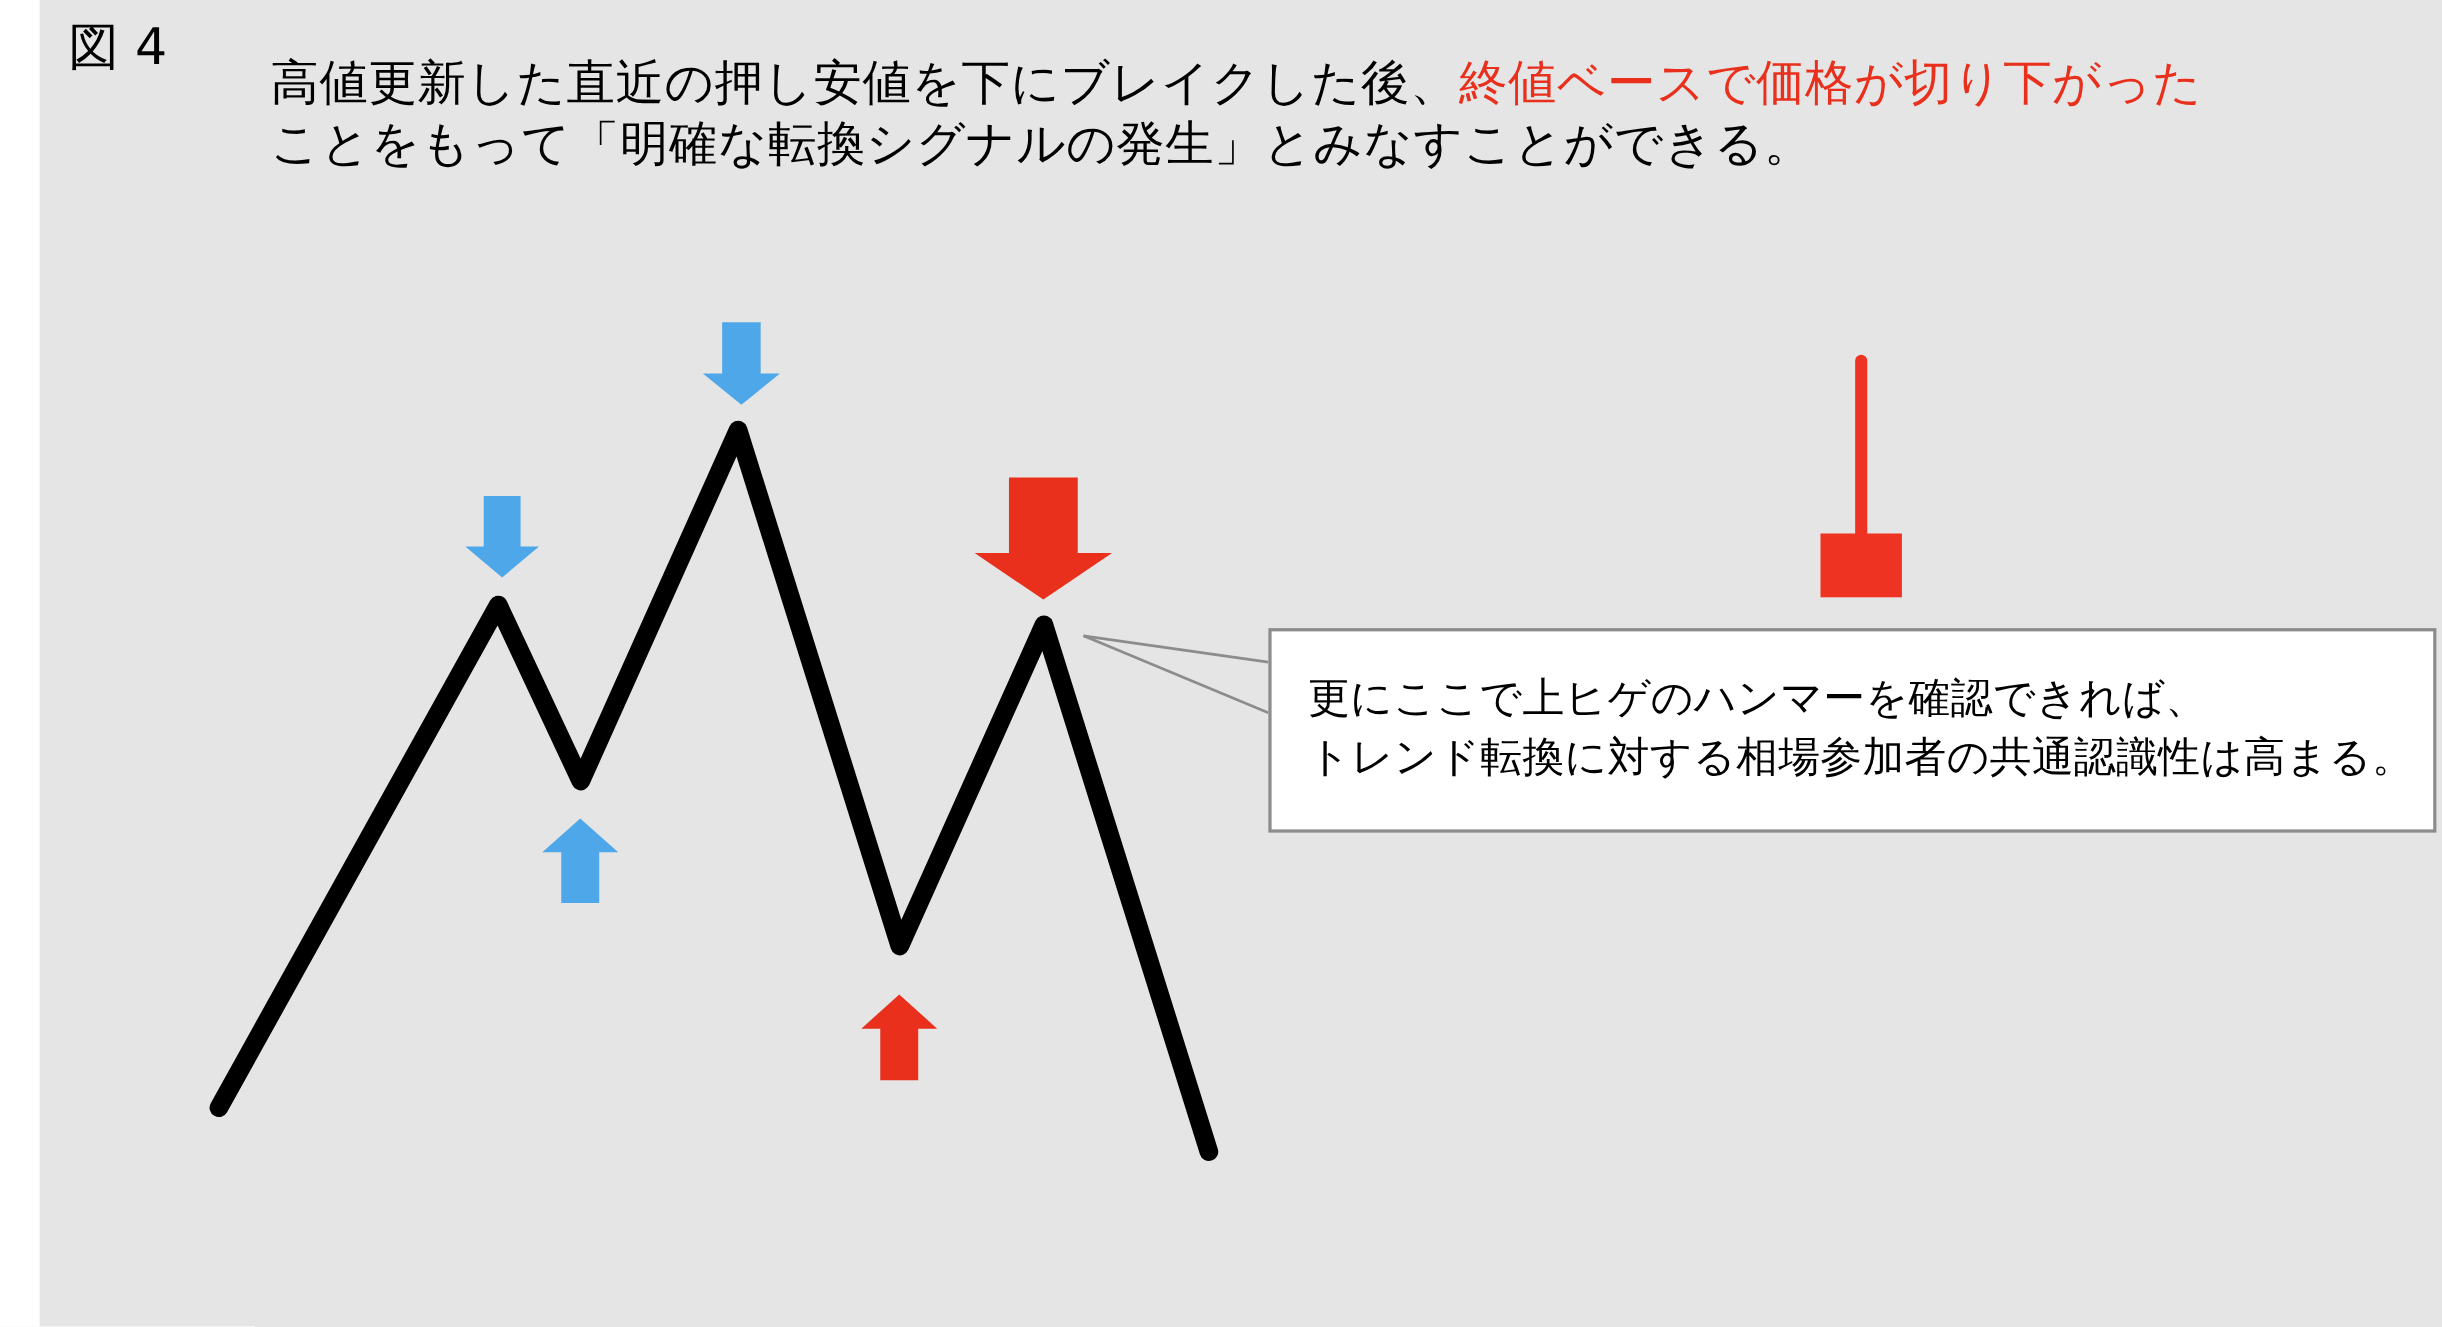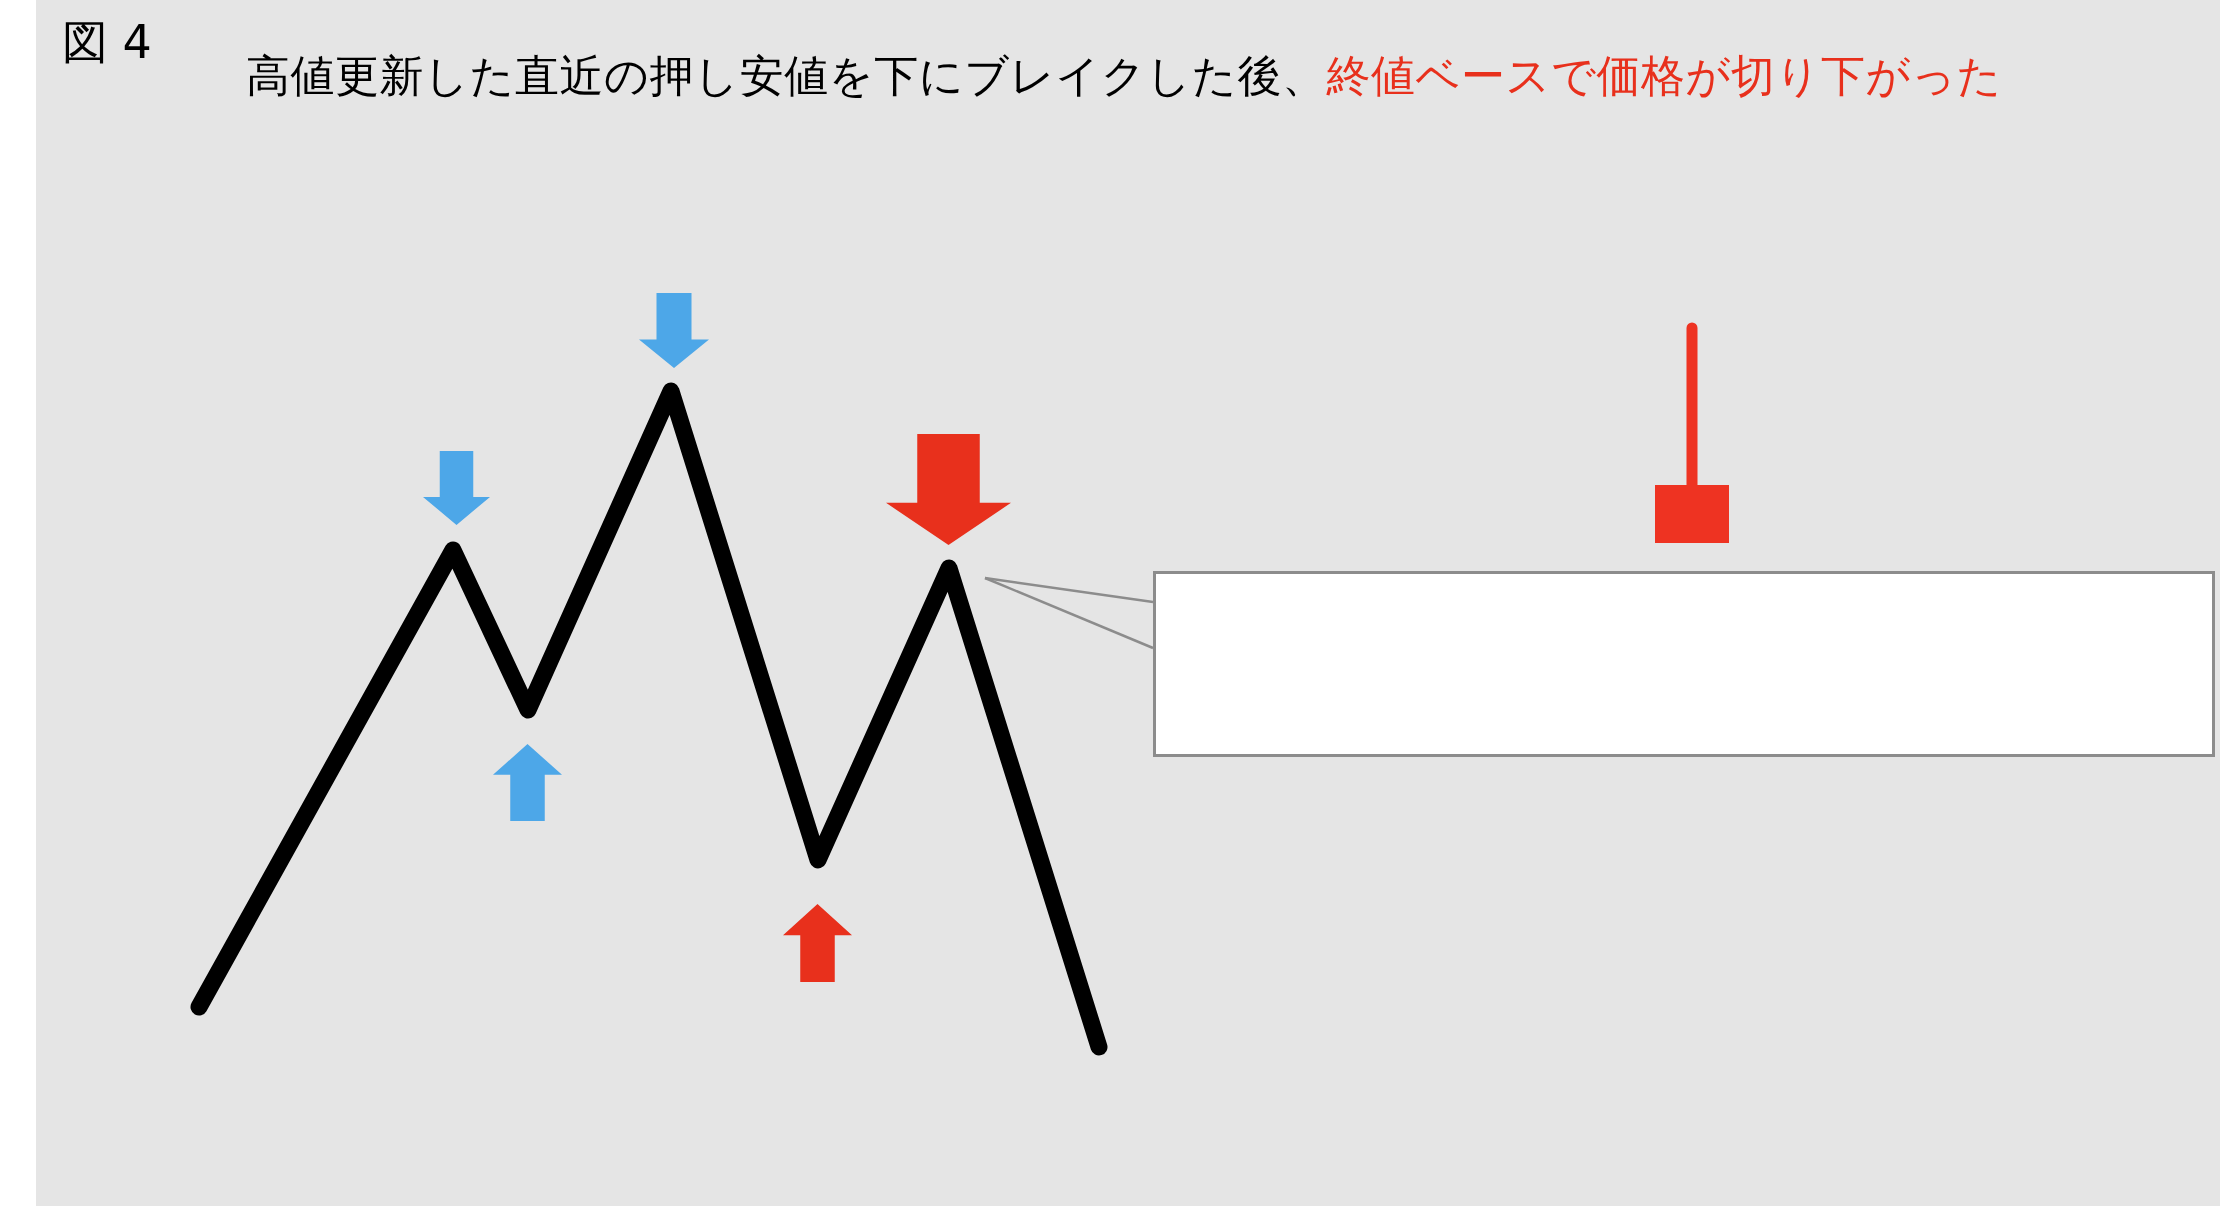--- a/index.html
+++ b/index.html
@@ -89,20 +89,21 @@
 </style>
 </head>
 <body>
 
 <div id="stage">
 
   <div id="figure-label">図 4</div>
 
   <div id="caption">
     <span class="line"><span>高値更新した直近の押し安値を下にブレイクした後、</span><span class="emph" style="color: rgb(232, 48, 28);">終値ベースで価格が切り下がった</span></span>
+    <span class="line">ことをもって「明確な転換シグナルの発生」とみなすことができる。</span>
   </div>
 
   <svg id="chart-svg" viewBox="0 0 2220 1206">
 
     <g>
       <polyline id="leader-upper" fill="none" stroke="#8c8c8c" stroke-width="2.5" points="949,578 1117,602"></polyline>
       <polyline id="leader-lower" fill="none" stroke="#8c8c8c" stroke-width="2.5" points="949,578 1117,648"></polyline>
     </g>
 
     <polyline id="price-path" fill="none" stroke="#000000" stroke-width="17" stroke-linecap="round" stroke-linejoin="round" points="163,1007 417,550 492,710 635,391 782,860 913,568 1063,1047"></polyline>
@@ -117,14 +118,18 @@
 
     <polygon id="arrow-red-up-1" fill="#e8301c" points="781.5,904 816,935.2 798.75,935.2 798.75,982 764.25,982 764.25,935.2 747,935.2"></polygon>
 
     <g>
       <line id="candle-wick" stroke="#ee3322" stroke-width="11" stroke-linecap="round" x1="1656" x2="1656" y1="328" y2="487"></line>
       <rect id="candle-body" fill="#ee3322" x="1619" y="485" width="74" height="58"></rect>
     </g>
   </svg>
 
   <div id="callout-box" style="border-color: rgb(140, 140, 140);"></div>
+  <div id="callout-text">
+    <span class="line">更にここで上ヒゲのハンマーを確認できれば、</span>
+    <span class="line">トレンド転換に対する相場参加者の共通認識性は高まる。</span>
+  </div>
 
 </div>
 
 </body></html>

